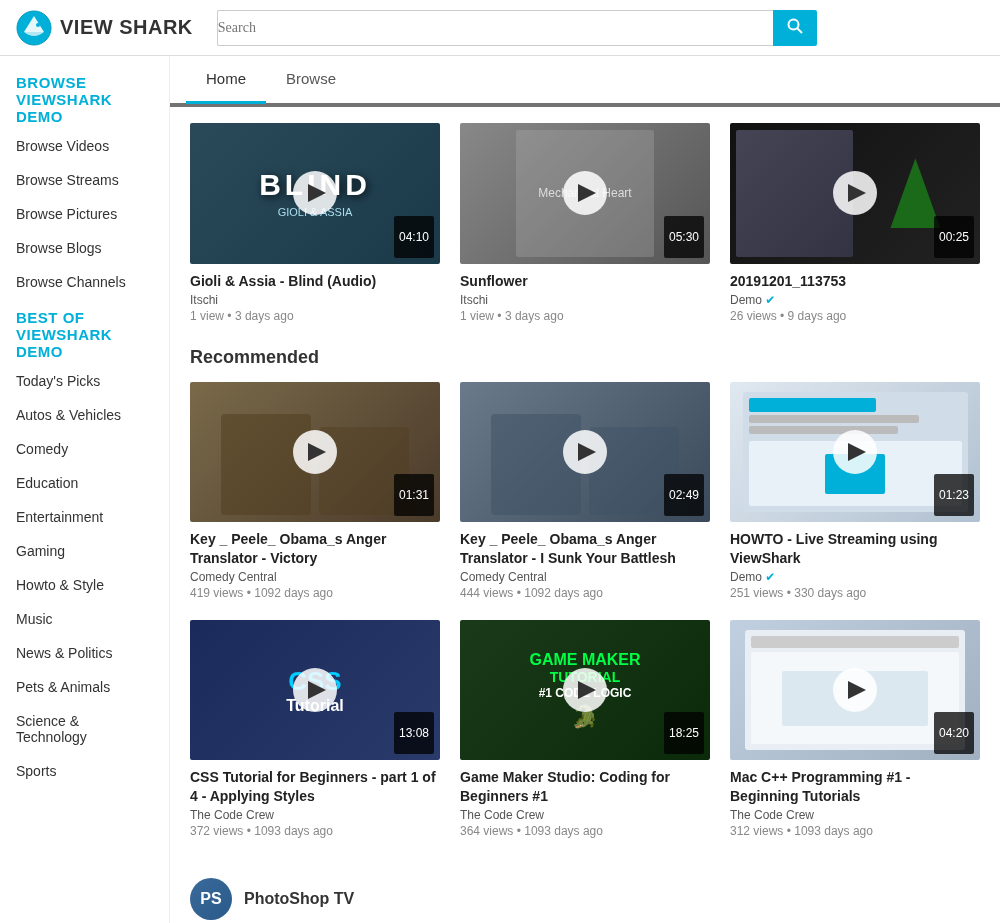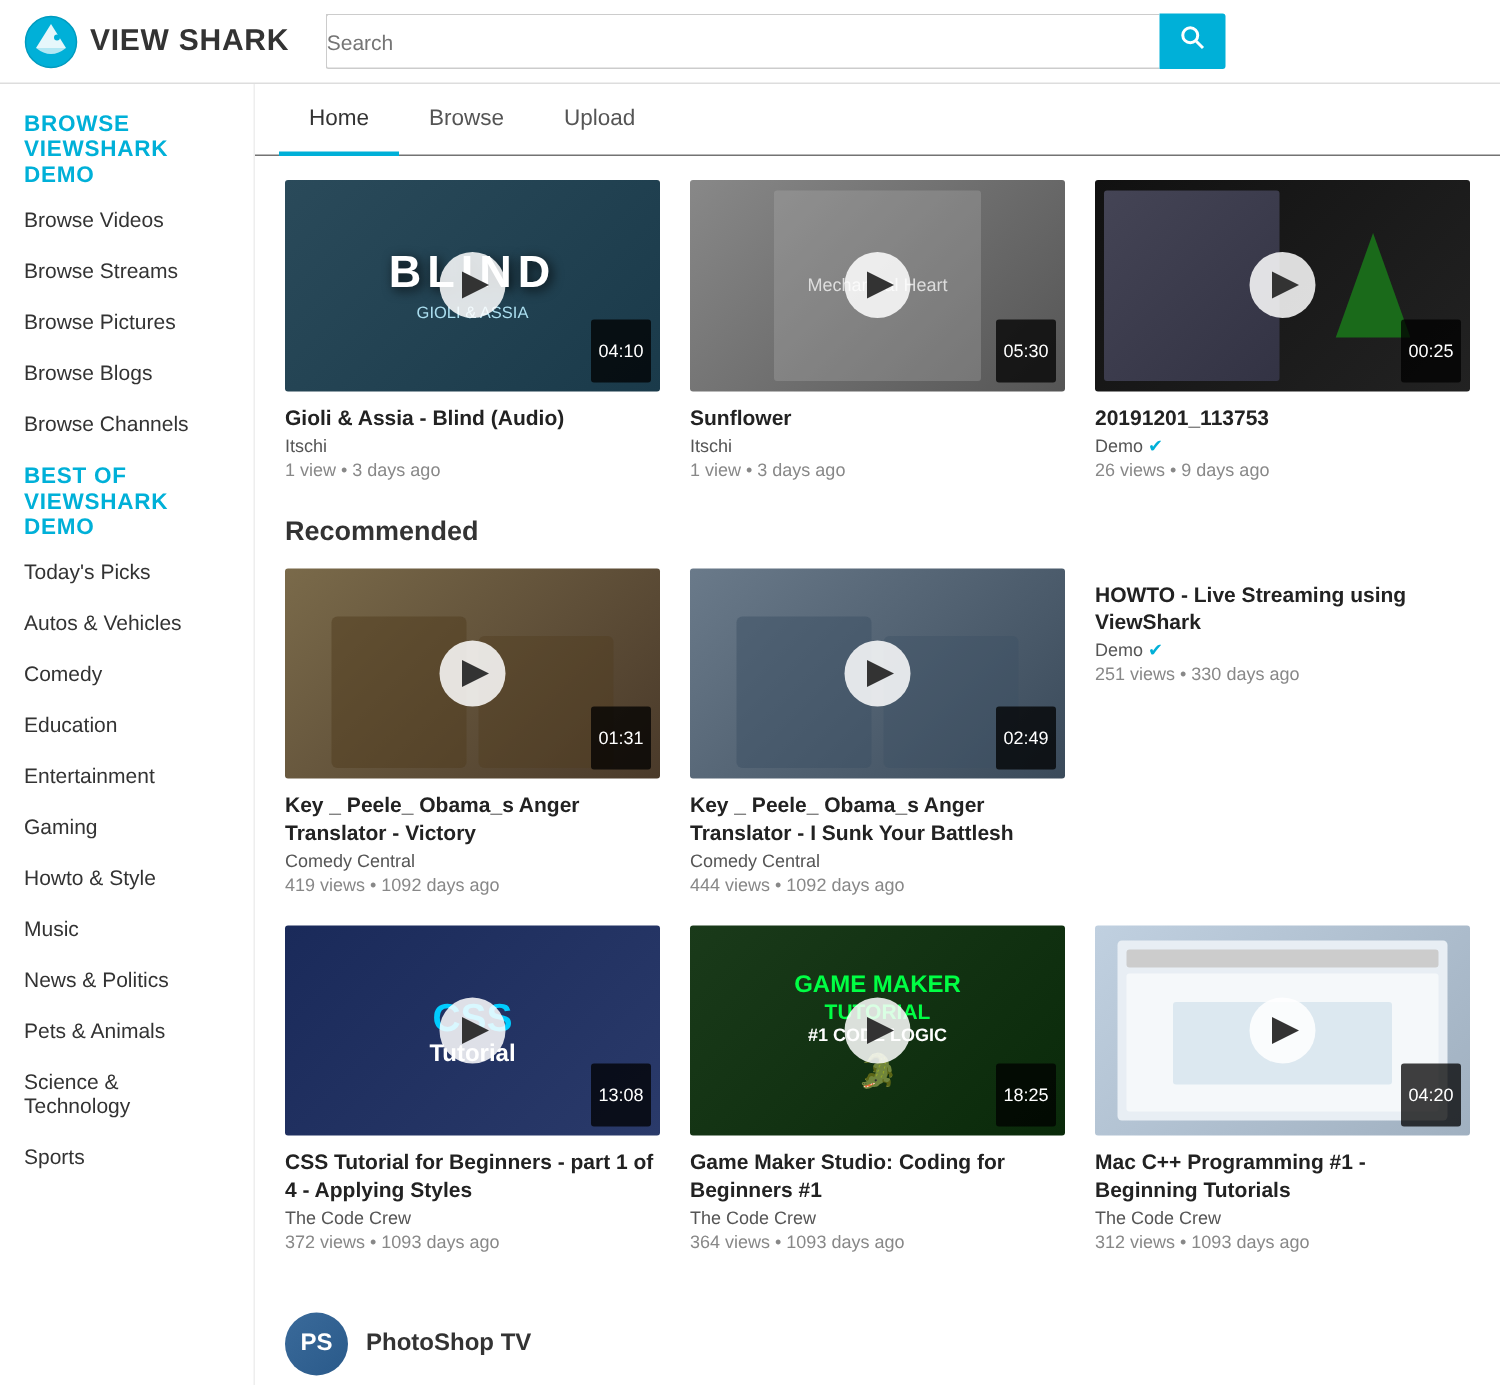--- a/index.html
+++ b/index.html
@@ -38,20 +38,21 @@
       max-width: 600px;
     }
     #search-input {
       flex: 1;
       padding: 8px 0;
       border: 1px solid #ccc;
       border-right: none;
       border-radius: 2px 0 0 2px;
       font-size: 14px;
       outline: none;
+      font-family: Liberation Serif, serif;
     }
     #search-button {
       background: #00b0d8;
       border: none;
       padding: 8px 14px;
       cursor: pointer;
       border-radius: 0 2px 2px 0;
       color: #fff;
       font-size: 16px;
     }
@@ -89,21 +90,21 @@
 
     
     #main {
       flex: 1;
       overflow-y: auto;
     }
 
     
     #nav-tabs {
       display: flex;
-      border-bottom: 1px solid #737373;
+      border-bottom: 4px solid #737373;
       padding: 0 16px;
       background: #fff;
     }
     .nav-tab {
       padding: 14px 20px;
       font-size: 15px;
       cursor: pointer;
       color: #555;
       border-bottom: 3px solid transparent;
       margin-bottom: -1px;
@@ -291,21 +292,20 @@
     <a class="sidebar-item" href="#">Pets &amp; Animals</a>
     <a class="sidebar-item" href="#">Science &amp; Technology</a>
     <a class="sidebar-item" href="#">Sports</a>
   </nav>
 
   <div id="main">
 
     <div id="nav-tabs">
       <div class="nav-tab active">Home</div>
       <div class="nav-tab">Browse</div>
-      <div class="nav-tab">Upload</div>
     </div>
 
     <div id="content">
 
       <div class="video-grid">
 
         <div class="video-card">
           <div class="video-thumb thumb-blind">
             <div class="video-thumb-inner">
               <div style="text-align:center;">
@@ -397,20 +397,34 @@
             <div class="video-duration">02:49</div>
           </div>
           <div class="video-info">
             <div class="video-title">Key _ Peele_ Obama_s Anger Translator - I Sunk Your Battlesh</div>
             <div class="video-channel">Comedy Central</div>
             <div class="video-meta">444 views • 1092 days ago</div>
           </div>
         </div>
 
         <div class="video-card">
+          <div class="video-thumb thumb-howto">
+            <div class="video-thumb-inner">
+              <div style="width:90%;height:85%;background:#d0dde8;border-radius:3px;display:flex;flex-direction:column;padding:6px;gap:3px;">
+                <div style="height:14px;background:#00b0d8;border-radius:2px;width:60%;"></div>
+                <div style="height:8px;background:#bbb;border-radius:2px;width:80%;"></div>
+                <div style="height:8px;background:#bbb;border-radius:2px;width:70%;"></div>
+                <div style="flex:1;background:#e8f0f8;border-radius:2px;margin-top:4px;display:flex;align-items:center;justify-content:center;">
+                  <div style="width:60px;height:40px;background:#00b0d8;border-radius:2px;"></div>
+                </div>
+              </div>
+            </div>
+            <div class="play-button" style="position:absolute;top:50%;left:50%;transform:translate(-50%,-50%);"></div>
+            <div class="video-duration">01:23</div>
+          </div>
           <div class="video-info">
             <div class="video-title">HOWTO - Live Streaming using ViewShark</div>
             <div class="video-channel">
               Demo <span class="verified">✔</span>
             </div>
             <div class="video-meta">251 views • 330 days ago</div>
           </div>
         </div>
 
         <div class="video-card">

